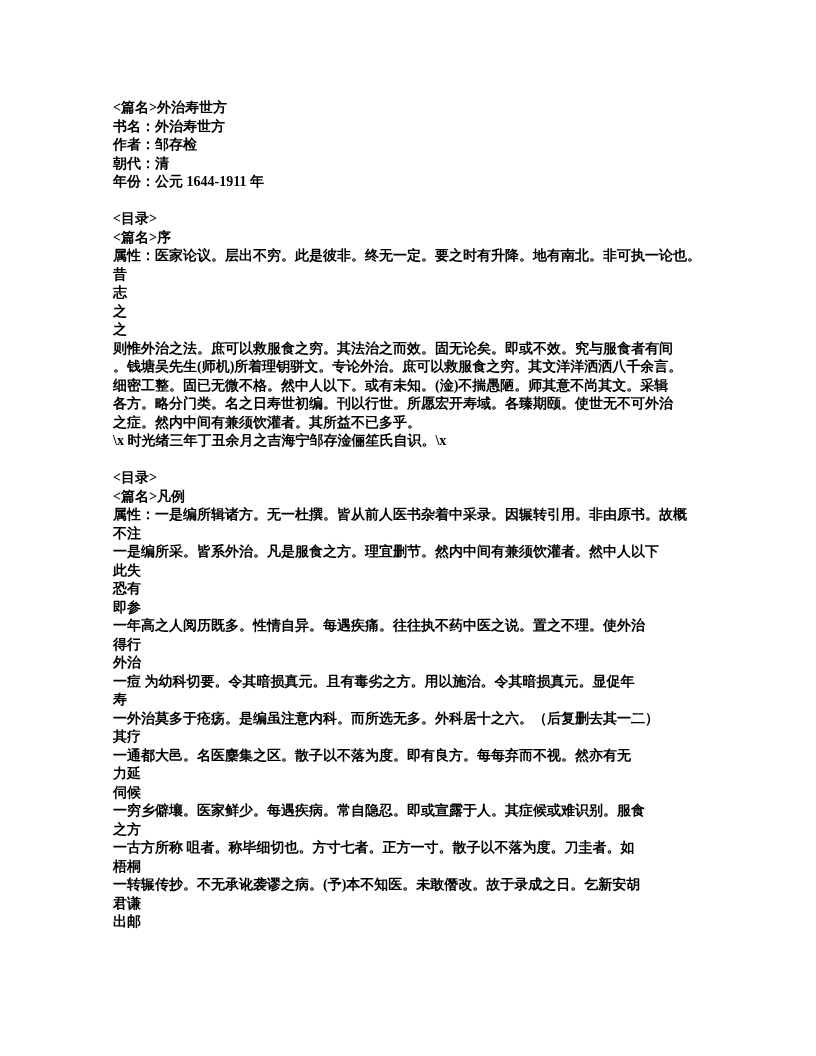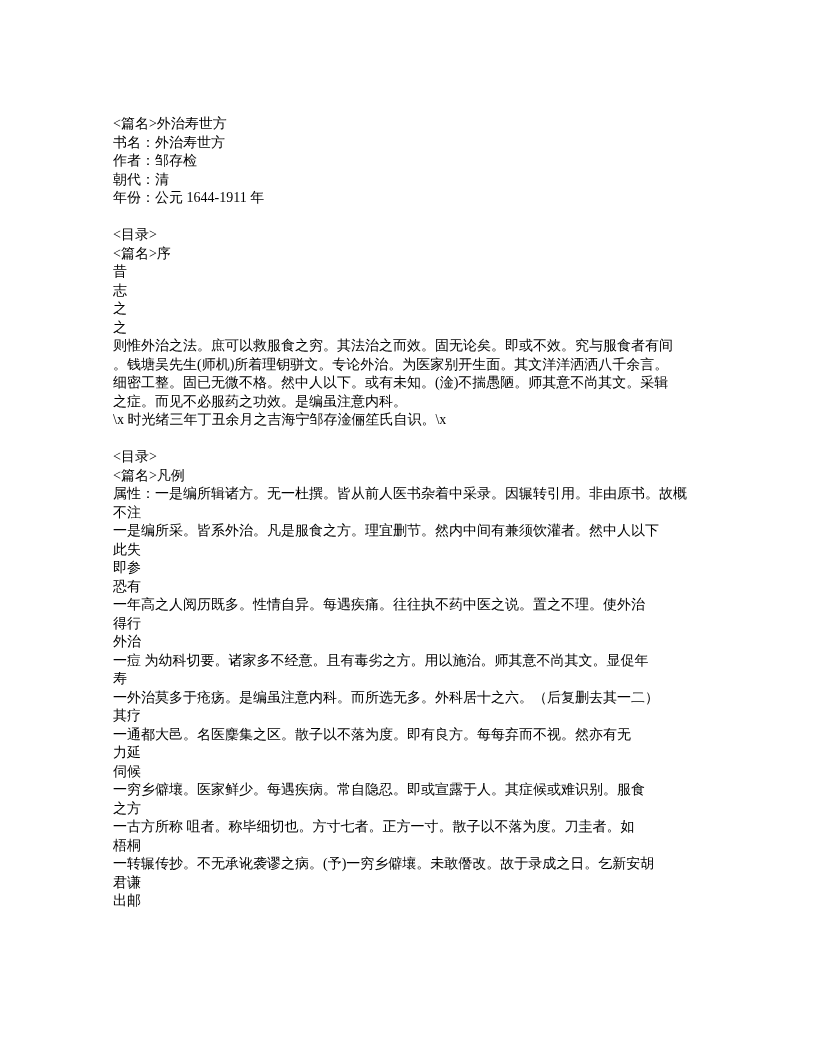--- a/index.html
+++ b/index.html
@@ -5,25 +5,26 @@
   
   html, body { margin: 0; padding: 0; }
   body {
     width: 816px;
     height: 1056px;
     position: relative;
     font-family: "Liberation Serif", "DejaVu Serif", serif;
   }
   .page {
     position: absolute;
-    left: 0; top: 16px;
+    left: 0; top: 0;
     width: 816px;
     height: 1032px;
     background: #ffffff;
     overflow: hidden;
+    font-weight: bold;
   }
   .doc-text {
     position: absolute;
     left: 113px;
     top: 99px;
     width: 600px;
     font-size: 14px;
     line-height: 18.5px;
     color: #000000;
     letter-spacing: 0;
@@ -39,49 +40,51 @@
 <div class="page" style="background: rgb(255, 255, 255);">
   <div class="doc-text" style="color: rgb(0, 0, 0);">
       <div class="line">&lt;篇名&gt;外治寿世方</div>
       <div class="line">书名：外治寿世方</div>
       <div class="line">作者：邹存检</div>
       <div class="line">朝代：清</div>
       <div class="line">年份：公元 1644-1911 年</div>
       <div class="line"></div>
       <div class="line">&lt;目录&gt;</div>
       <div class="line">&lt;篇名&gt;序</div>
+      <div class="line">属性：医家论议。层出不穷。此是彼非。终无一定。要之时有升降。地有南北。非可执一论也。</div>
       <div class="line">昔</div>
       <div class="line">志</div>
       <div class="line">之</div>
       <div class="line">之</div>
       <div class="line">则惟外治之法。庶可以救服食之穷。其法治之而效。固无论矣。即或不效。究与服食者有间</div>
-      <div class="line">。钱塘吴先生(师机)所着理钥骈文。专论外治。为医家别开生面。其文洋洋洒洒八千余言。</div>
+      <div class="line">。钱塘吴先生(师机)所着理钥骈文。专论外治。庶可以救服食之穷。其文洋洋洒洒八千余言。</div>
       <div class="line">细密工整。固已无微不格。然中人以下。或有未知。(淦)不揣愚陋。师其意不尚其文。采辑</div>
-      <div class="line">之症。而见不必服药之功效。是编虽注意内科。</div>
+      <div class="line">各方。略分门类。名之日寿世初编。刊以行世。所愿宏开寿域。各臻期颐。使世无不可外治</div>
+      <div class="line">之症。然内中间有兼须饮灌者。其所益不已多乎。</div>
       <div class="line">\x 时光绪三年丁丑余月之吉海宁邹存淦俪笙氏自识。\x</div>
       <div class="line"></div>
       <div class="line">&lt;目录&gt;</div>
       <div class="line">&lt;篇名&gt;凡例</div>
       <div class="line">属性：一是编所辑诸方。无一杜撰。皆从前人医书杂着中采录。因辗转引用。非由原书。故概</div>
       <div class="line">不注</div>
       <div class="line">一是编所采。皆系外治。凡是服食之方。理宜删节。然内中间有兼须饮灌者。然中人以下</div>
       <div class="line">此失</div>
+      <div class="line">恐有</div>
       <div class="line">即参</div>
-      <div class="line">恐有</div>
       <div class="line">一年高之人阅历既多。性情自异。每遇疾痛。往往执不药中医之说。置之不理。使外治</div>
       <div class="line">得行</div>
       <div class="line">外治</div>
-      <div class="line">一痘 为幼科切要。诸家多不经意。且有毒劣之方。用以施治。师其意不尚其文。显促年</div>
+      <div class="line">一痘 为幼科切要。令其暗损真元。且有毒劣之方。用以施治。令其暗损真元。显促年</div>
       <div class="line">寿</div>
       <div class="line">一外治莫多于疮疡。是编虽注意内科。而所选无多。外科居十之六。（后复删去其一二）</div>
       <div class="line">其疗</div>
       <div class="line">一通都大邑。名医麇集之区。散子以不落为度。即有良方。每每弃而不视。然亦有无</div>
       <div class="line">力延</div>
       <div class="line">伺候</div>
       <div class="line">一穷乡僻壤。医家鲜少。每遇疾病。常自隐忍。即或宣露于人。其症候或难识别。服食</div>
       <div class="line">之方</div>
       <div class="line">一古方所称 咀者。称毕细切也。方寸七者。正方一寸。散子以不落为度。刀圭者。如</div>
       <div class="line">梧桐</div>
-      <div class="line">一转辗传抄。不无承讹袭谬之病。(予)一穷乡僻壤。未敢僭改。故于录成之日。乞新安胡</div>
+      <div class="line">一转辗传抄。不无承讹袭谬之病。(予)本不知医。未敢僭改。故于录成之日。乞新安胡</div>
       <div class="line">君谦</div>
       <div class="line">出邮</div>
     </div>
 </div>
 
 </body></html>

